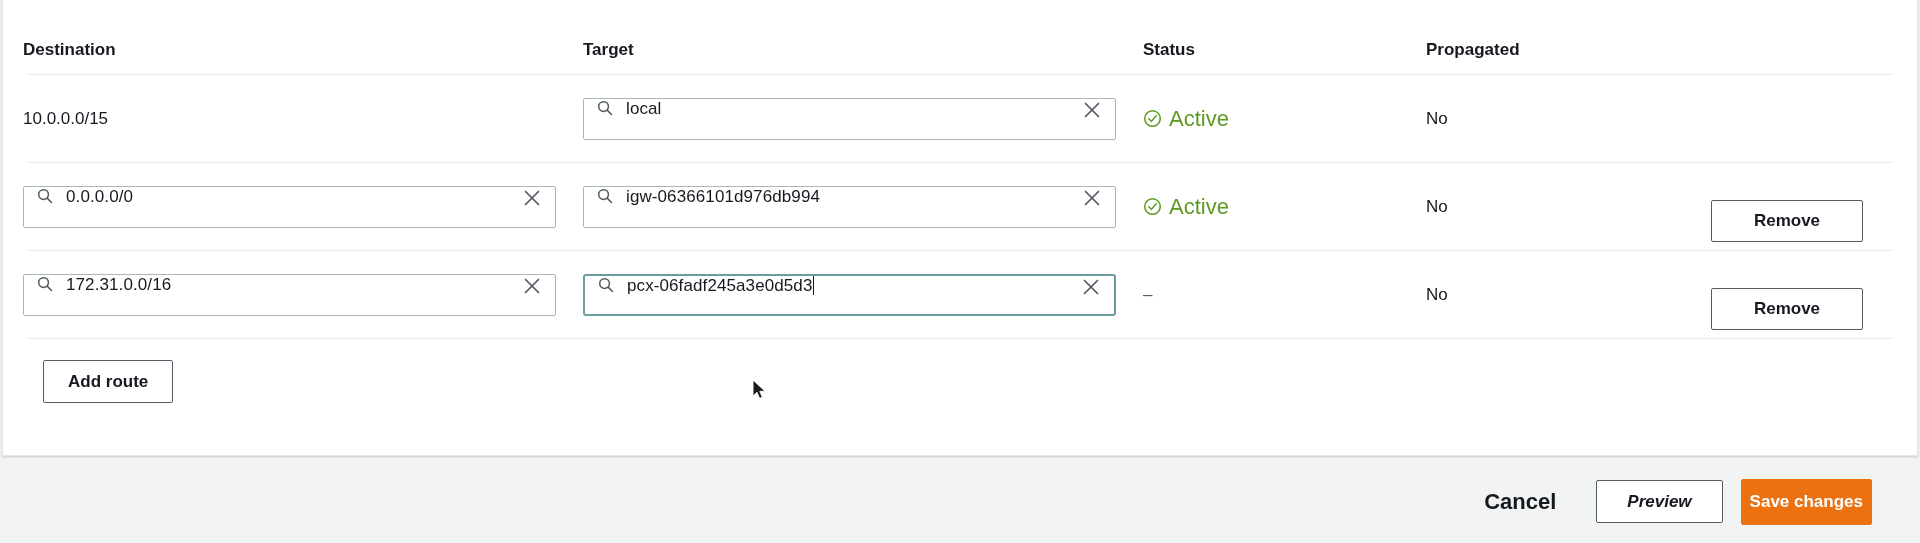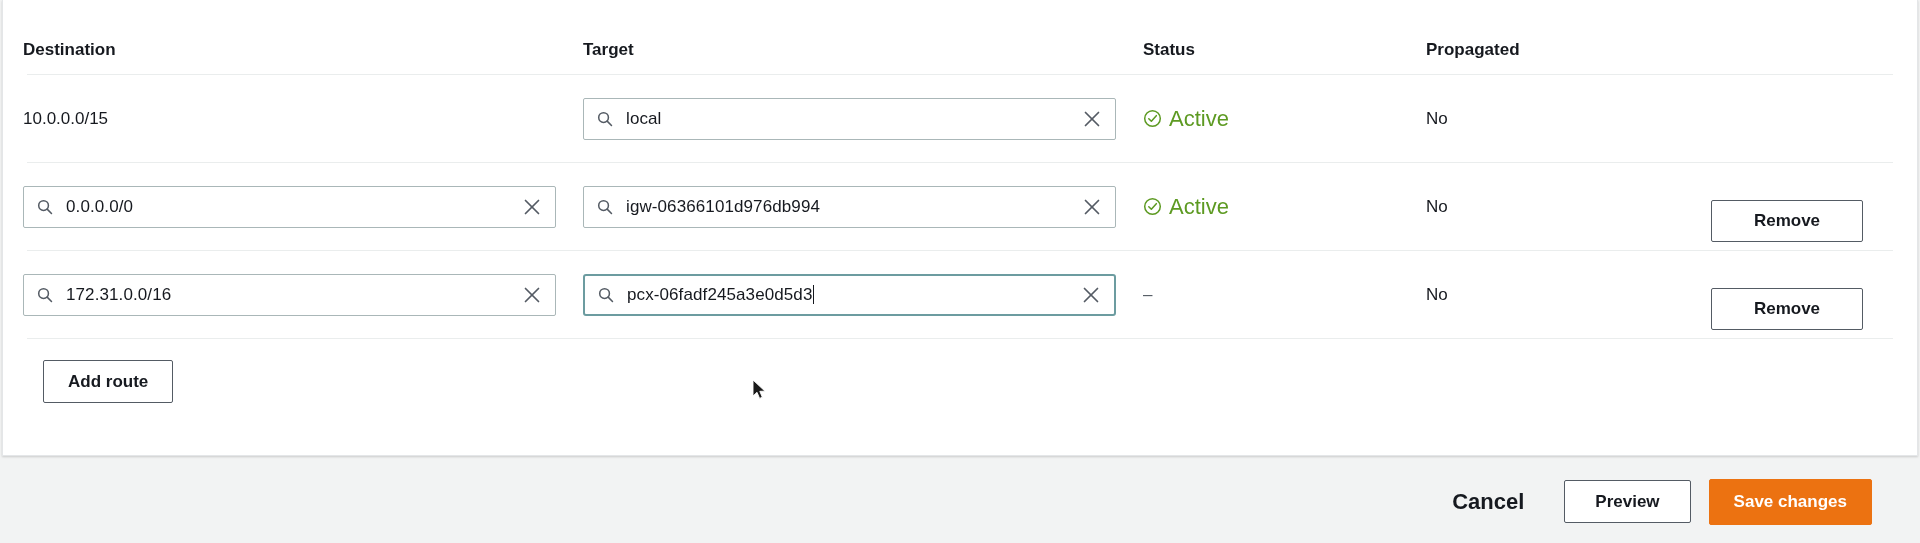--- a/index.html
+++ b/index.html
@@ -78,21 +78,21 @@
   
   .sel {
     position: relative;
     box-sizing: border-box;
     width: 533px;
     height: 42px;
     border: 1px solid #aab7b8;
     border-radius: 2px;
     background: #ffffff;
     display: flex;
-    align-items: center;
+    align-items: flex-start;
     padding: 0 8px 0 12px;
   }
   .sel.focused {
     border: 2px solid #6c9ca0;
     border-radius: 3px;
   }
   .sel .magnifier {
     flex: 0 0 auto;
     width: 18px;
     height: 18px;
@@ -196,24 +196,25 @@
     padding: 0 18px;
     height: 42px;
     cursor: pointer;
     font-family: "Liberation Sans", "DejaVu Sans", sans-serif;
   }
   #preview-button {
     height: 43px;
     padding: 0 30px;
     margin-left: 22px;
     background: #ffffff;
+    font-style: italic;
   }
   #save-button {
     height: 46px;
-    padding: 0 24px;
+    padding: 0 8px;
     margin-left: 18px;
     background: #ec7211;
     border: 1px solid #ec7211;
     color: #ffffff;
   }
 
   
   #mouse-cursor {
     position: absolute;
     left: 752px;

